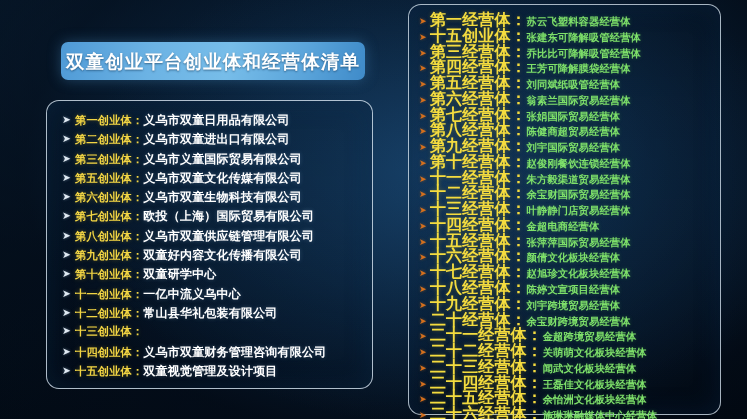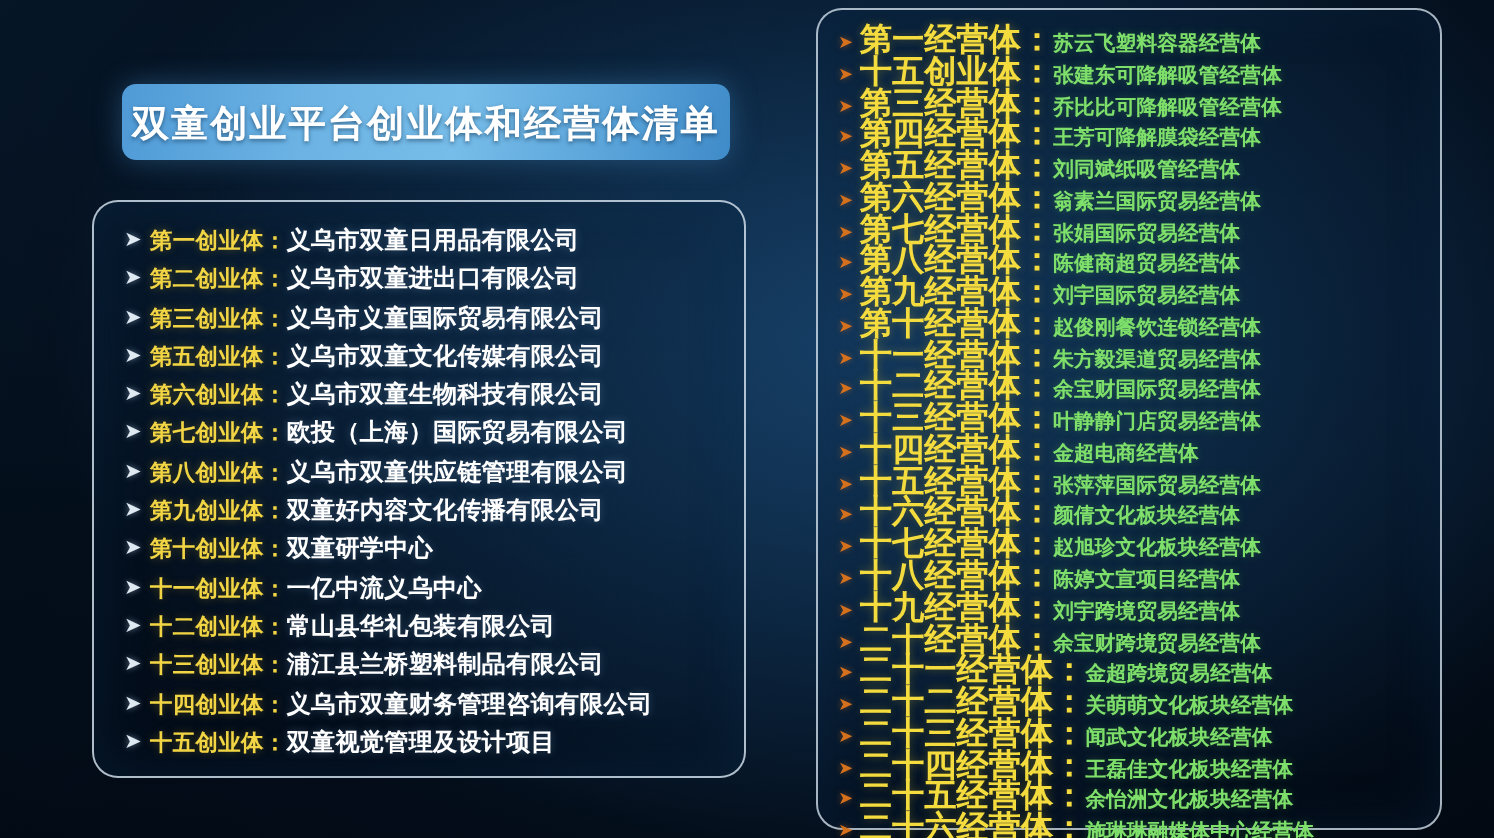--- a/index.html
+++ b/index.html
@@ -233,21 +233,20 @@
           <span class="value">一亿中流义乌中心</span>
         </li>
         <li class="row">
           <span class="bullet">➤</span>
           <span class="label">十二创业体：</span>
           <span class="value">常山县华礼包装有限公司</span>
         </li>
         <li class="row">
           <span class="bullet">➤</span>
           <span class="label">十三创业体：</span>
-          <span class="value">浦江县兰桥塑料制品有限公司</span>
         </li>
         <li class="row">
           <span class="bullet">➤</span>
           <span class="label">十四创业体：</span>
           <span class="value">义乌市双童财务管理咨询有限公司</span>
         </li>
         <li class="row">
           <span class="bullet">➤</span>
           <span class="label">十五创业体：</span>
           <span class="value">双童视觉管理及设计项目</span>

